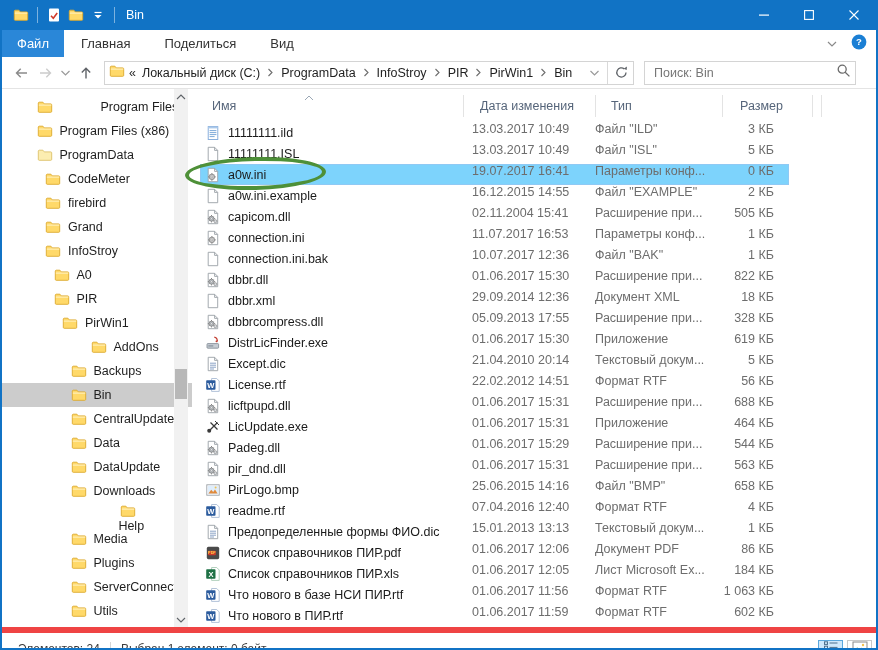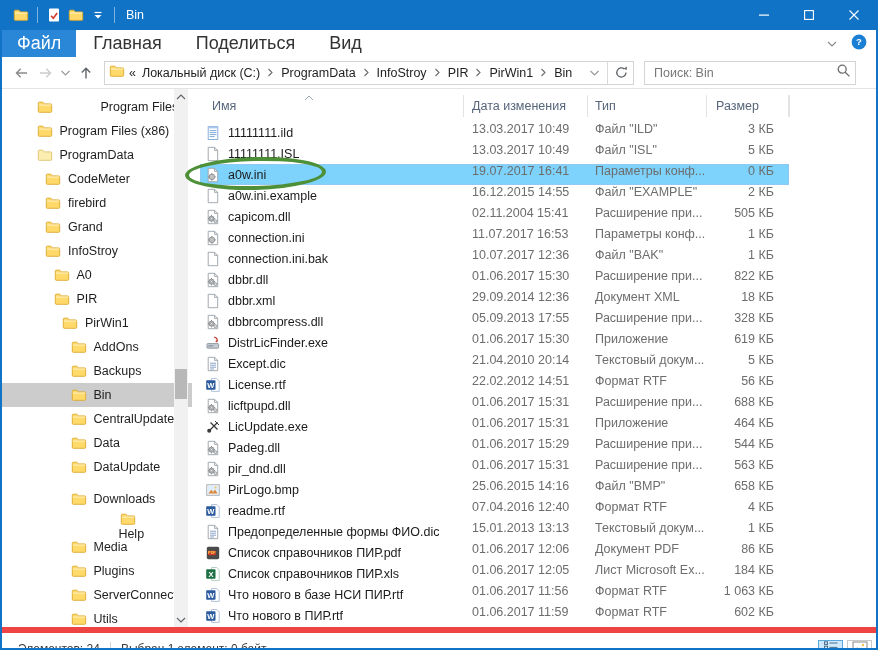--- a/index.html
+++ b/index.html
@@ -11,21 +11,21 @@
   }
   
   .titlebar{height:30px;background:#1173c5;display:flex;align-items:center;color:#fff;padding-left:8px;}
   .titlebar .ticon{display:flex;align-items:center;justify-content:center;width:22px;height:22px;}
   .tsep{width:1px;height:16px;background:rgba(255,255,255,.45);margin:0 5px;}
   .title-text{font-size:12.5px;margin-left:6px;}
   .caption{margin-left:auto;display:flex;height:30px;}
   .cap-btn{width:45px;height:30px;display:flex;align-items:center;justify-content:center;}
   
   .tabs{height:27px;display:flex;align-items:stretch;background:#fff;}
-  .tab{display:flex;align-items:center;padding:0 17px;font-size:18px;color:#333;}
+  .tab{display:flex;align-items:center;padding:0 17px;font-size:13px;color:#333;}
   .tab.file{background:#2a87d8;color:#fff;padding:0 15px;}
   .tabs-right{margin-left:auto;display:flex;align-items:center;gap:12px;padding-right:9px;}
   
   .navbar{height:32px;display:flex;align-items:center;border-bottom:1px solid #e4e4e4;background:#fff;padding-left:6px;}
   .nav-btn{width:25px;height:25px;display:flex;align-items:center;justify-content:center;}
   .nav-btn.chev{width:15px;}
   .addressbar{height:24px;border:1px solid #d4d4d4;display:flex;align-items:center;font-size:12.5px;color:#1e1e1e;margin-left:6px;width:530px;padding-left:4px;background:#fff;}
   .crumb{padding:0 4px;white-space:nowrap;}
   .crumb-sep{color:#6d6d6d;font-size:11px;padding:0 3px;}
   .crumb-prefix{color:#1e1e1e;padding:0 2px 0 4px;}
@@ -40,21 +40,21 @@
   .sidebar{width:190px;flex:none;position:relative;padding-top:6px;overflow:hidden;}
   .tree-row{height:24px;display:flex;align-items:center;font-size:12.5px;color:#1e1e1e;white-space:nowrap;}
   .tree-row.selected{background:#cccccc;}
   .tree-icon{width:16px;height:16px;margin-right:7px;flex:none;display:flex;}
   .tree-scrollbar{position:absolute;top:0;left:172px;width:14px;height:538px;background:#f1f1f1;}
   .scroll-arrow{position:absolute;left:0;width:14px;height:15px;display:flex;align-items:center;justify-content:center;}
   .scroll-arrow.down{bottom:0;}
   .scroll-thumb{position:absolute;left:1px;width:12px;top:280px;height:30px;background:#b8b8b8;}
   
   .files{flex:1;position:relative;font-size:12.5px;padding-left:8px;}
-  .file-header{height:30px;display:flex;align-items:center;color:#56657a;position:relative;margin-top:2px;}
+  .file-header{height:30px;display:flex;align-items:center;color:#56657a;position:relative;margin-top:2px;gap:8px;}
   .hcell{height:22px;display:flex;align-items:center;border-right:1px solid #e3e3e3;}
   .hcell.name{width:264px;padding-left:12px;}
   .hcell.date{width:124px;padding-left:8px;}
   .hcell.type{width:119px;padding-left:7px;}
   .hcell.size{width:82px;padding-left:9px;}
   .hcell.tail{width:1px;border-right:1px solid #e3e3e3;}
   .sort-ind{position:absolute;left:104px;top:-1px;}
   .file-rows{margin-top:1px;}
   .file-row{height:21px;display:flex;width:589px;}
   .file-row.selected{background:#7dd3fc;box-shadow:inset 0 0 0 1px #8fc9f4;}
@@ -301,75 +301,75 @@
           </div>
           <div class="tree-row" style="padding-left: 60px;">
             <span class="tree-icon">
               <svg width="16" height="16" viewBox="0 0 16 16" xmlns="http://www.w3.org/2000/svg">
                 <path d="M1.3 4.1c0-.5.4-.9.9-.9h3.7l1.4 1.7h6.5c.5 0 .9.4.9.9v6.6c0 .5-.4.9-.9.9H2.2c-.5 0-.9-.4-.9-.9z" fill="#ffd969" stroke="#dca92d" stroke-width="0.9"></path>
                 <path d="M1.8 6.1h12.5" stroke="#fff3c8" stroke-width="1"></path>
               </svg>
             </span>
             <span>PirWin1</span>
           </div>
+          <div class="tree-row" style="padding-left: 68.5px; margin-left: 20px;">
+            <span class="tree-icon">
+              <svg width="16" height="16" viewBox="0 0 16 16" xmlns="http://www.w3.org/2000/svg">
+                <path d="M1.3 4.1c0-.5.4-.9.9-.9h3.7l1.4 1.7h6.5c.5 0 .9.4.9.9v6.6c0 .5-.4.9-.9.9H2.2c-.5 0-.9-.4-.9-.9z" fill="#ffd969" stroke="#dca92d" stroke-width="0.9"></path>
+                <path d="M1.8 6.1h12.5" stroke="#fff3c8" stroke-width="1"></path>
+              </svg>
+            </span>
+            <span>AddOns</span>
+          </div>
           <div class="tree-row" style="padding-left: 68.5px;">
             <span class="tree-icon">
               <svg width="16" height="16" viewBox="0 0 16 16" xmlns="http://www.w3.org/2000/svg">
                 <path d="M1.3 4.1c0-.5.4-.9.9-.9h3.7l1.4 1.7h6.5c.5 0 .9.4.9.9v6.6c0 .5-.4.9-.9.9H2.2c-.5 0-.9-.4-.9-.9z" fill="#ffd969" stroke="#dca92d" stroke-width="0.9"></path>
                 <path d="M1.8 6.1h12.5" stroke="#fff3c8" stroke-width="1"></path>
               </svg>
             </span>
-            <span>AddOns</span>
+            <span>Backups</span>
+          </div>
+          <div class="tree-row selected" style="padding-left: 68.5px;">
+            <span class="tree-icon">
+              <svg width="16" height="16" viewBox="0 0 16 16" xmlns="http://www.w3.org/2000/svg">
+                <path d="M1.3 4.1c0-.5.4-.9.9-.9h3.7l1.4 1.7h6.5c.5 0 .9.4.9.9v6.6c0 .5-.4.9-.9.9H2.2c-.5 0-.9-.4-.9-.9z" fill="#ffd969" stroke="#dca92d" stroke-width="0.9"></path>
+                <path d="M1.8 6.1h12.5" stroke="#fff3c8" stroke-width="1"></path>
+              </svg>
+            </span>
+            <span>Bin</span>
           </div>
           <div class="tree-row" style="padding-left: 68.5px;">
             <span class="tree-icon">
               <svg width="16" height="16" viewBox="0 0 16 16" xmlns="http://www.w3.org/2000/svg">
                 <path d="M1.3 4.1c0-.5.4-.9.9-.9h3.7l1.4 1.7h6.5c.5 0 .9.4.9.9v6.6c0 .5-.4.9-.9.9H2.2c-.5 0-.9-.4-.9-.9z" fill="#ffd969" stroke="#dca92d" stroke-width="0.9"></path>
                 <path d="M1.8 6.1h12.5" stroke="#fff3c8" stroke-width="1"></path>
               </svg>
             </span>
-            <span>Backups</span>
-          </div>
-          <div class="tree-row selected" style="padding-left: 68.5px;">
-            <span class="tree-icon">
-              <svg width="16" height="16" viewBox="0 0 16 16" xmlns="http://www.w3.org/2000/svg">
-                <path d="M1.3 4.1c0-.5.4-.9.9-.9h3.7l1.4 1.7h6.5c.5 0 .9.4.9.9v6.6c0 .5-.4.9-.9.9H2.2c-.5 0-.9-.4-.9-.9z" fill="#ffd969" stroke="#dca92d" stroke-width="0.9"></path>
-                <path d="M1.8 6.1h12.5" stroke="#fff3c8" stroke-width="1"></path>
-              </svg>
-            </span>
-            <span>Bin</span>
+            <span>CentralUpdate</span>
           </div>
           <div class="tree-row" style="padding-left: 68.5px;">
             <span class="tree-icon">
               <svg width="16" height="16" viewBox="0 0 16 16" xmlns="http://www.w3.org/2000/svg">
                 <path d="M1.3 4.1c0-.5.4-.9.9-.9h3.7l1.4 1.7h6.5c.5 0 .9.4.9.9v6.6c0 .5-.4.9-.9.9H2.2c-.5 0-.9-.4-.9-.9z" fill="#ffd969" stroke="#dca92d" stroke-width="0.9"></path>
                 <path d="M1.8 6.1h12.5" stroke="#fff3c8" stroke-width="1"></path>
               </svg>
             </span>
-            <span>CentralUpdate</span>
+            <span>Data</span>
           </div>
           <div class="tree-row" style="padding-left: 68.5px;">
             <span class="tree-icon">
               <svg width="16" height="16" viewBox="0 0 16 16" xmlns="http://www.w3.org/2000/svg">
                 <path d="M1.3 4.1c0-.5.4-.9.9-.9h3.7l1.4 1.7h6.5c.5 0 .9.4.9.9v6.6c0 .5-.4.9-.9.9H2.2c-.5 0-.9-.4-.9-.9z" fill="#ffd969" stroke="#dca92d" stroke-width="0.9"></path>
                 <path d="M1.8 6.1h12.5" stroke="#fff3c8" stroke-width="1"></path>
               </svg>
             </span>
-            <span>Data</span>
+            <span>DataUpdate</span>
           </div>
           <div class="tree-row" style="padding-left: 68.5px;">
-            <span class="tree-icon">
-              <svg width="16" height="16" viewBox="0 0 16 16" xmlns="http://www.w3.org/2000/svg">
-                <path d="M1.3 4.1c0-.5.4-.9.9-.9h3.7l1.4 1.7h6.5c.5 0 .9.4.9.9v6.6c0 .5-.4.9-.9.9H2.2c-.5 0-.9-.4-.9-.9z" fill="#ffd969" stroke="#dca92d" stroke-width="0.9"></path>
-                <path d="M1.8 6.1h12.5" stroke="#fff3c8" stroke-width="1"></path>
-              </svg>
-            </span>
-            <span>DataUpdate</span>
-          </div>
-          <div class="tree-row" style="padding-left: 68.5px; margin-top: 8px;">
             <span class="tree-icon">
               <svg width="16" height="16" viewBox="0 0 16 16" xmlns="http://www.w3.org/2000/svg">
                 <path d="M1.3 4.1c0-.5.4-.9.9-.9h3.7l1.4 1.7h6.5c.5 0 .9.4.9.9v6.6c0 .5-.4.9-.9.9H2.2c-.5 0-.9-.4-.9-.9z" fill="#ffd969" stroke="#dca92d" stroke-width="0.9"></path>
                 <path d="M1.8 6.1h12.5" stroke="#fff3c8" stroke-width="1"></path>
               </svg>
             </span>
             <span>Downloads</span>
           </div>
           <div class="tree-row" style="padding-left: 68.5px; flex-direction: column;">
             <span class="tree-icon">

